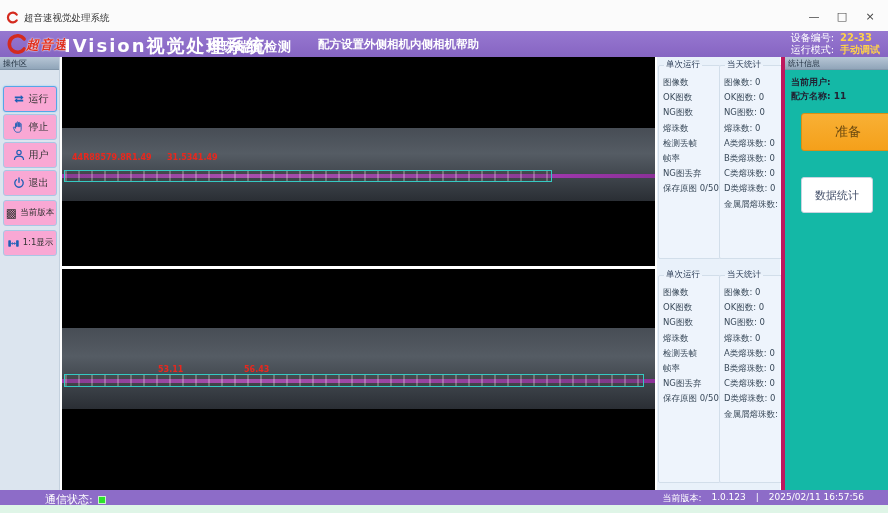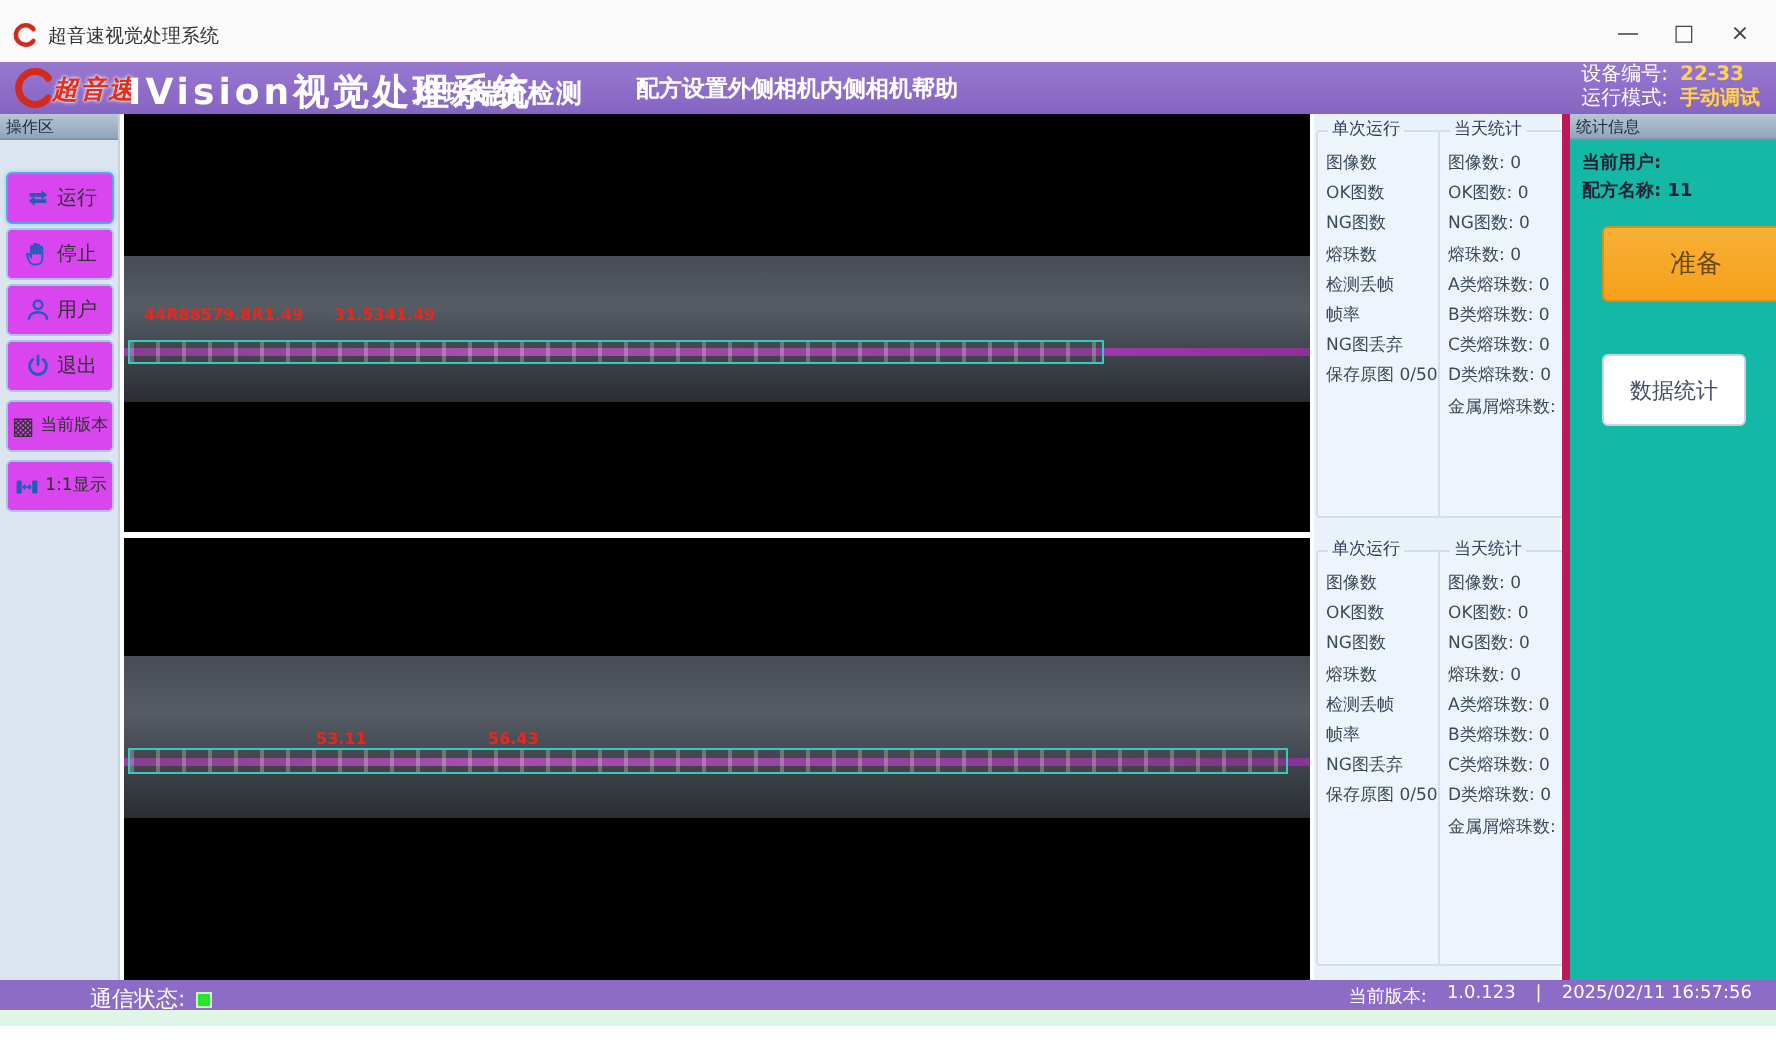--- a/index.html
+++ b/index.html
@@ -26,21 +26,21 @@
   .menu-item { font-size:11.5px; font-weight:bold; color:#fff; cursor:default; }
   .device-info { position:absolute; right:8px; top:1px; display:grid; grid-template-columns:auto auto; column-gap:6px; row-gap:0; }
   .device-info .lbl { font-size:10px; color:#fff; text-align:right; line-height:12px; }
   .device-info .val { font-size:10px; color:#ffd24a; font-weight:bold; line-height:12px; }
 
   
   .sidebar { position:absolute; left:0; top:57px; width:60px; height:433px; background:#dce5ef; border-right:1px solid #c4d1de; }
   .panel-head { height:13px; background:linear-gradient(180deg,#b7c6d6 0%,#90a5b9 100%);
                 font-size:8px; color:#1d2c3c; line-height:13px; padding-left:3px; border-bottom:1px solid #8296aa; }
   .side-btns { padding:16px 3px 0 3px; }
-  .side-btn { width:54px; height:26px; background:#d946ef; border:1px solid #a9c7e5; border-radius:3px;
+  .side-btn { width:54px; height:26px; background:#f9a8d4; border:1px solid #a9c7e5; border-radius:3px;
               display:flex; align-items:center; justify-content:center; gap:3px; margin-bottom:2px; cursor:default; }
   .side-btn.active { border:1px solid #55a6e8; box-shadow:0 0 2px #8cc4f0; }
   .side-btn .bl { font-size:10px; color:#333; white-space:nowrap; }
   .side-btn.small .bl { font-size:8.5px; }
   .side-btn.gap-top { margin-top:4px; }
   .glyph-icon { font-size:12px; color:#333; line-height:12px; }
 
   
   .viewport { position:absolute; left:62px; width:593px; background:#000; overflow:hidden; }
   .vp-top { top:57px; height:209px; }
@@ -76,21 +76,21 @@
                background:linear-gradient(180deg,#f8b035 0%,#f5a01a 100%); border:1px solid #d98f15; border-radius:3px;
                font-size:13px; color:#6b4a10; display:flex; align-items:center; justify-content:center; cursor:default; }
   .data-btn { position:absolute; left:16px; top:120px; width:72px; height:36px; background:#fff;
               border:1px solid #c9d4e0; border-radius:3px; font-size:11px; color:#44506a;
               display:flex; align-items:center; justify-content:center; cursor:default; }
 
   
   .statusbar { position:absolute; left:0; top:490px; width:888px; height:15px; background:#8d6cc8; }
   .comm { position:absolute; left:5px; top:2px; font-size:11px; color:#fff; display:flex; align-items:center; gap:5px;margin-left:40px; }
   .comm-dot { width:8px; height:8px; background:#2ce32c; border:1px solid #c9f4c9; }
-  .sb-right { position:absolute; right:12px; top:2px; font-size:9px; color:#fff; display:flex; gap:10px;margin-left:33px; }
+  .sb-right { position:absolute; right:24px; top:2px; font-size:9px; color:#fff; display:flex; gap:10px;margin-left:33px; }
   .bottom-strip { position:absolute; left:0; top:505px; width:888px; height:8px; background:#dff5e7; }
 
   svg { display:block; }
 </style>
 </head>
 <body>
 
 <div class="window">
 
   <div class="titlebar">

